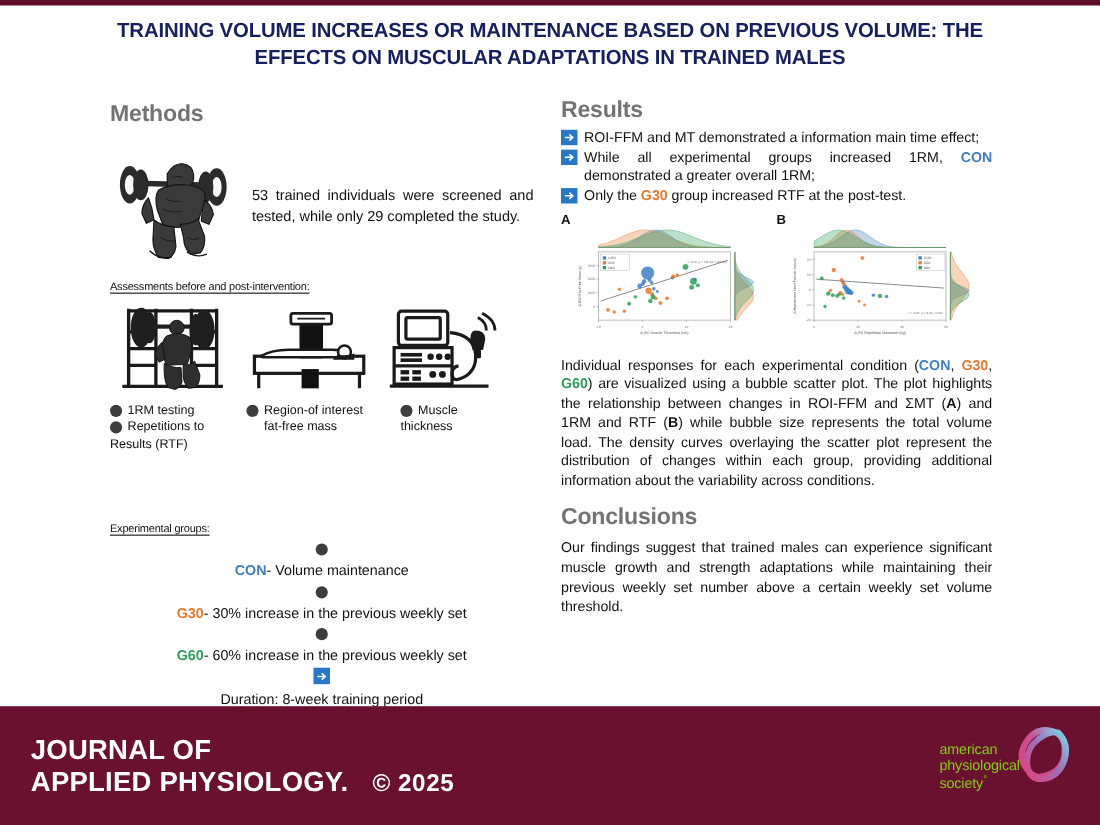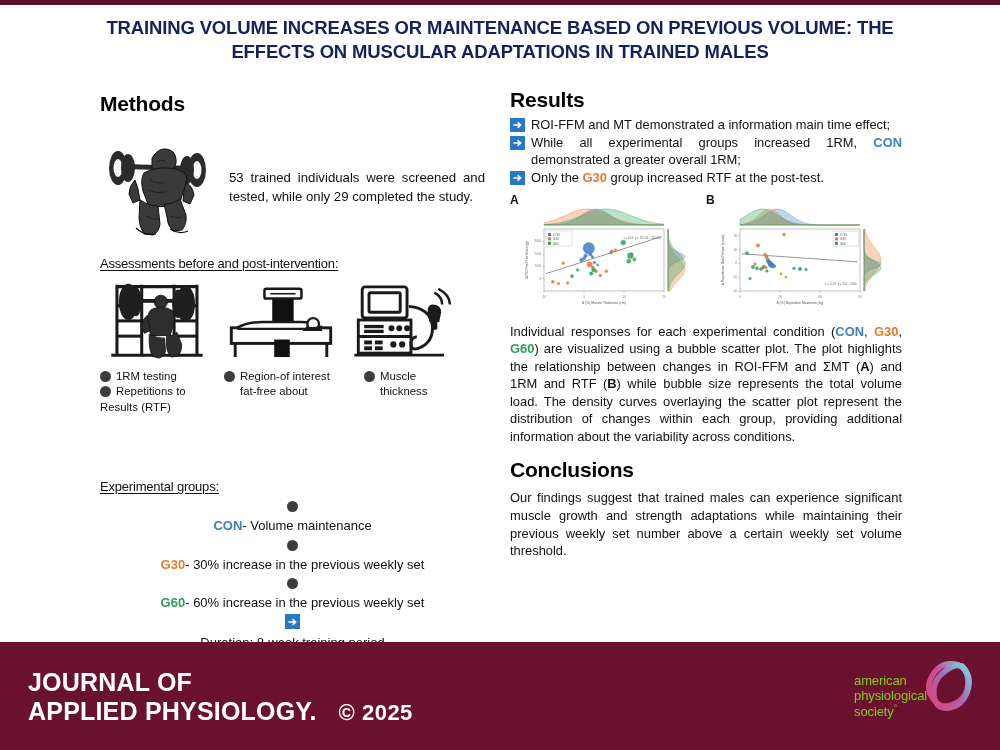--- a/index.html
+++ b/index.html
@@ -28,40 +28,40 @@
     text-align: center;
     color: #17205e;
     font-size: 18.5px;
     font-weight: bold;
     line-height: 1.32;
     letter-spacing: -0.15px;
   }
 
   
   .sec-head {
-    color: #000000;
+    color: #737373;
     font-size: 21px;
     font-weight: bold;
     letter-spacing: -0.2px;
   }
 
   
   .col-left { position: absolute; left: 100px; top: 92px; width: 385px; }
   .col-right { position: absolute; left: 510px; top: 88px; width: 392px; }
 
   .methods-row { display: flex; align-items: flex-start; margin-top: 12px; }
   .lifter-wrap { width: 115px; height: 110px; flex: 0 0 115px; }
   .methods-text {
     flex: 1; margin-left: 14px; margin-top: 40px;
     font-size: 13.2px; color: #111; line-height: 1.45;
     text-align: justify;
   }
 
   .underline-head {
-    font-size: 13px; color: #111; font-weight: 500;
+    font-size: 10px; color: #111; font-weight: 500;
     text-decoration: underline; text-underline-offset: 2px;
     margin-top: 18px; letter-spacing: -0.2px;
   }
 
   .assess-icons { display: flex; margin-top: 8px; gap: 10px; align-items: flex-end; }
   .assess-icons > div { flex: 0 0 auto; }
 
   .assess-labels { display: flex; margin-top: 6px; gap: 6px; font-size: 11.4px; color: #111; }
   .al-col { position: relative; line-height: 1.35; }
   .al-col.c1 { width: 118px; }
@@ -279,28 +279,28 @@
             <span class="dot"></span>
             <span>Repetitions to</span>
           </div>
         <div>Results (RTF)</div>
       </div>
       <div class="al-col c2">
         <div class="bullet-line">
             <span class="dot"></span>
             <span>Region-of interest</span>
           </div>
-        <div style="margin-left:16px">fat-free about</div>
+        <div style="margin-left:16px">fat-free mass</div>
       </div>
       <div class="al-col c3">
         <div class="bullet-line">
             <span class="dot"></span>
             <span>Muscle</span>
           </div>
-        <div style="margin-left:16px">thickness</div>
+        <div style="">thickness</div>
       </div>
     </div>
 
     <div class="exp-wrap">
       <div class="underline-head" style="margin-top:0">Experimental groups:</div>
       <div class="exp-list" id="exp-list">
           <div class="exp-item">
             <span class="dot"></span>
             <span><span style="color: rgb(61, 127, 193); font-weight: 600;">CON</span>- Volume maintenance</span>
           </div>

